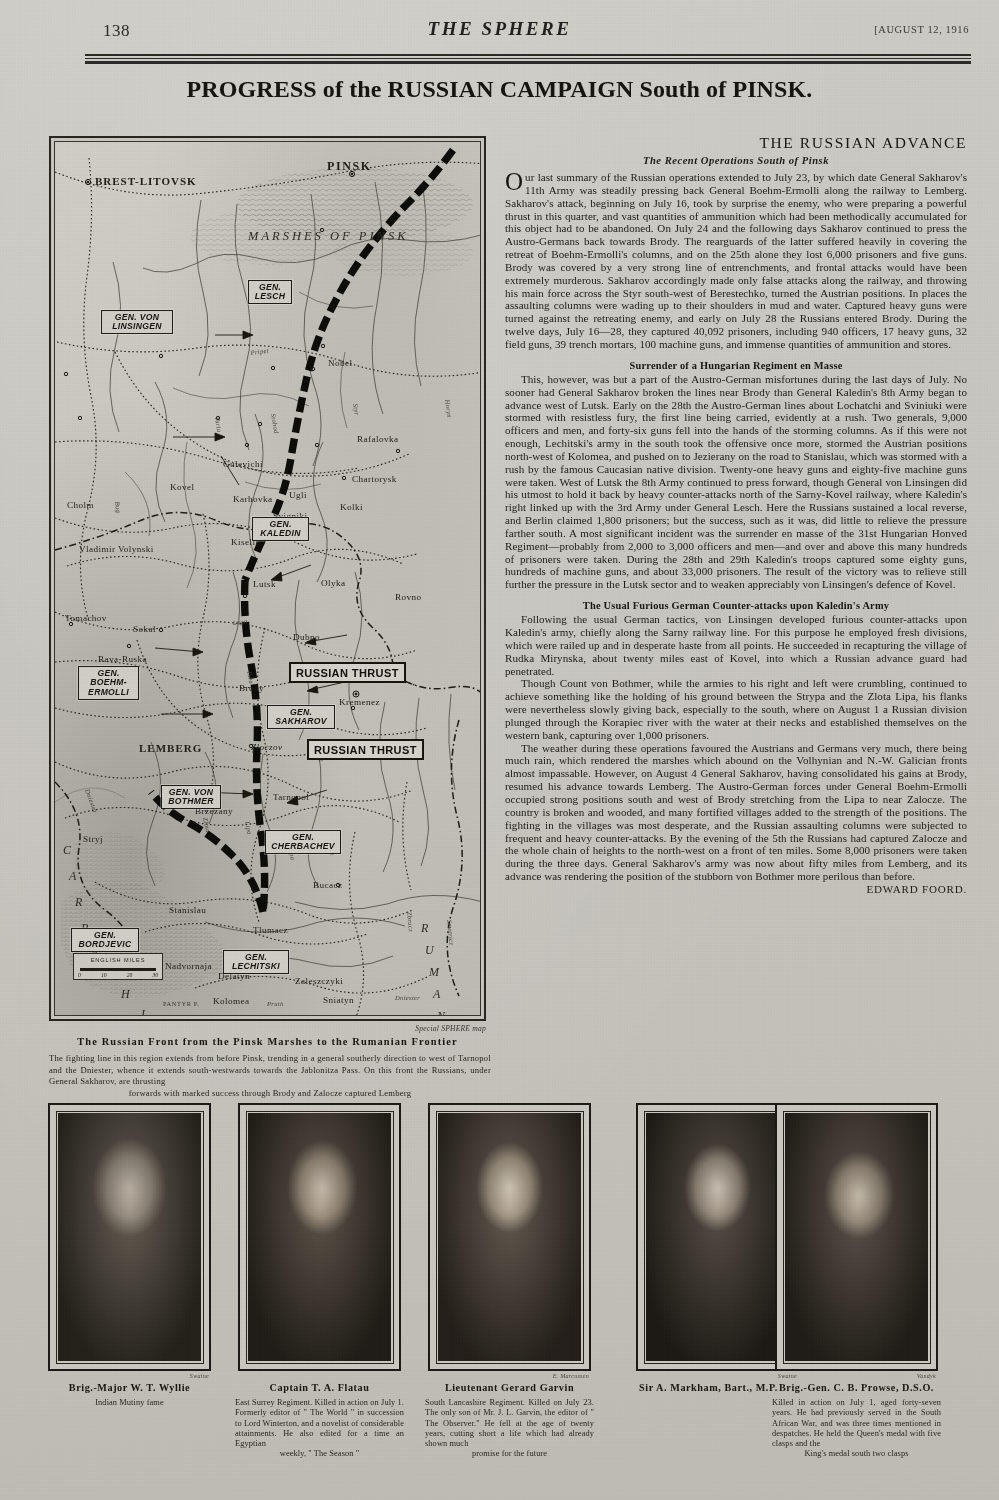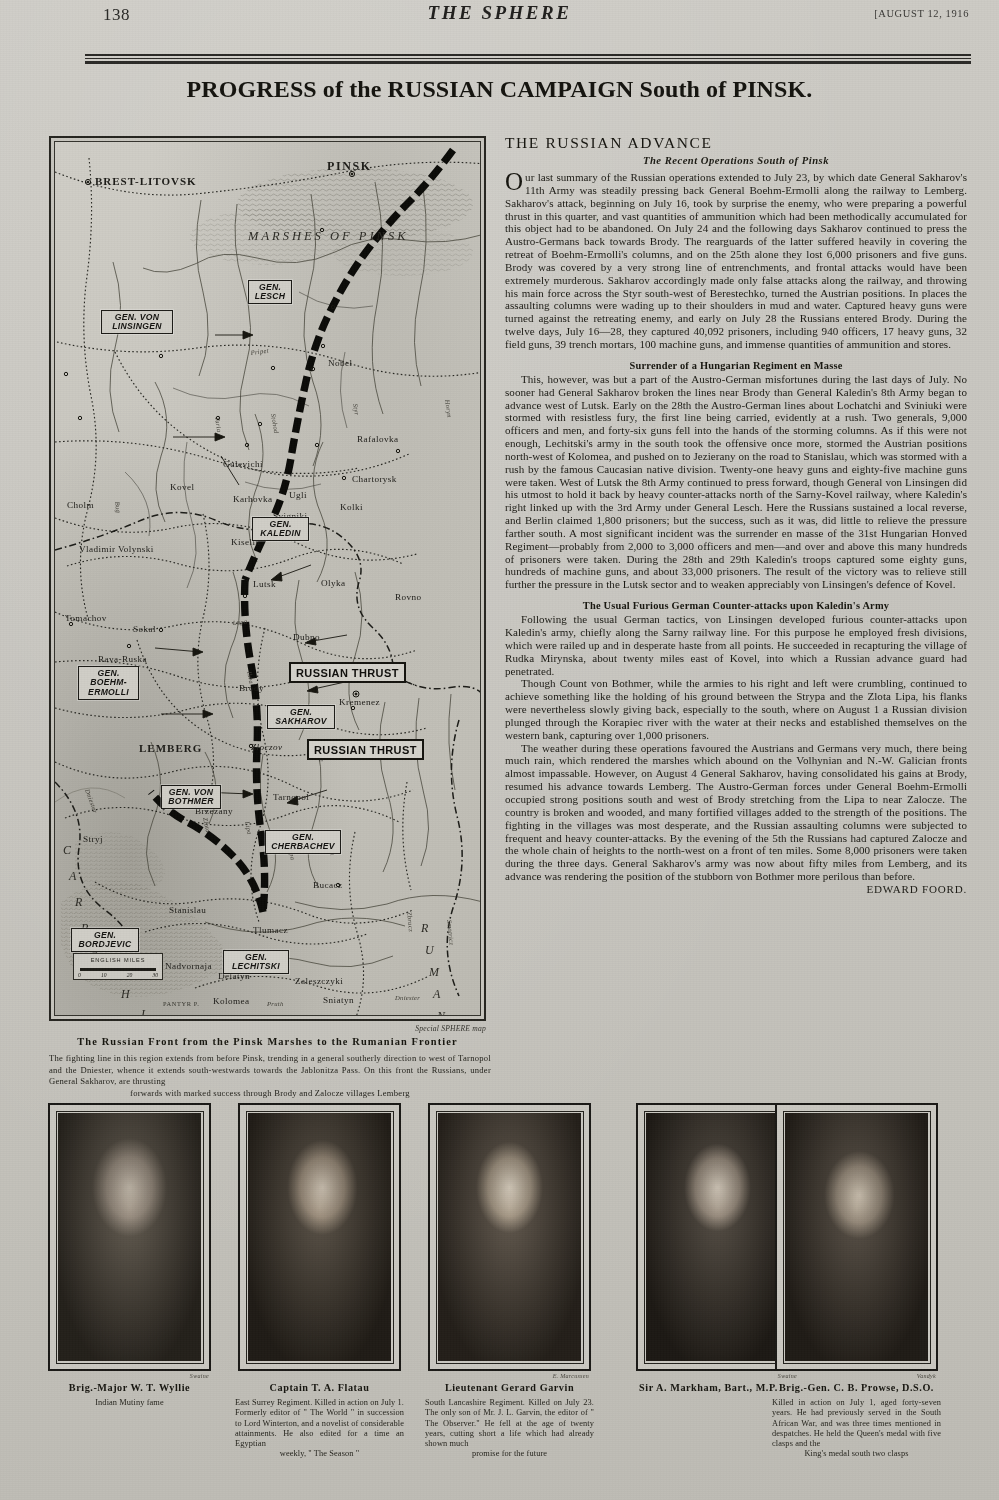--- a/index.html
+++ b/index.html
@@ -17,21 +17,21 @@
       radial-gradient(ellipse at 30% 20%, rgba(255,255,255,0.10), rgba(0,0,0,0) 60%),
       linear-gradient(175deg,#cdcbc5 0%, #c6c4be 40%, #c2c0b9 75%, #bdbbb4 100%);
   }
   .grain{position:absolute;inset:0;opacity:.20;pointer-events:none;
     background-image:
       repeating-linear-gradient(0deg, rgba(0,0,0,.05) 0 1px, rgba(255,255,255,.04) 1px 2px),
       repeating-linear-gradient(90deg, rgba(0,0,0,.035) 0 1px, rgba(255,255,255,.03) 1px 3px);
   }
 
   
-  .masthead{position:absolute;left:0;right:0;top:2px;height:30px;}
+  .masthead{position:absolute;left:0;right:0;top:18px;height:30px;}
   .folio{position:absolute;left:103px;top:3px;font-size:17px;letter-spacing:.5px;color:#2a2a27;}
   .sphere-title{position:absolute;left:0;right:0;top:0;text-align:center;
     font-style:italic;font-weight:700;font-size:19px;letter-spacing:2.5px;color:#201f1d;}
   .issue-date{position:absolute;right:30px;top:6px;font-size:10.5px;letter-spacing:.6px;
     font-variant:small-caps;color:#3a3936;}
 
   .rules{position:absolute;left:85px;right:28px;top:54px;height:10px;}
   .rules i{display:block;background:#2b2a27;}
   .rules i.a{height:2px;}
   .rules i.b{height:1px;margin-top:2px;}
@@ -82,21 +82,21 @@
     color:#34332d;letter-spacing:.2px;}
   .map-credit .sc{font-variant:small-caps;}
   .map-caption{position:absolute;left:49px;top:1036px;width:437px;text-align:center;
     font-weight:700;font-size:10.4px;letter-spacing:1.1px;color:#17160f;}
   .map-sub{position:absolute;left:49px;top:1053px;width:442px;font-size:8.6px;
     line-height:11.6px;letter-spacing:.25px;color:#23221c;text-align:justify;}
   .map-sub .last{display:block;text-align:center;}
 
   
   .col{position:absolute;left:505px;top:134px;width:462px;}
-  .col h2{margin:0;text-align:left;font-weight:400;font-size:15.5px;
+  .col h2{margin:0;text-align:right;font-weight:400;font-size:15.5px;
     letter-spacing:1.6px;color:#16150f;}
   .col h3{margin:3px 0 5px;text-align:center;font-style:italic;font-weight:700;
     font-size:10.6px;letter-spacing:.5px;color:#1c1b14;}
   .col h4{margin:9px 0 2px;text-align:center;font-weight:700;font-size:10.4px;
     letter-spacing:.2px;color:#17160f;}
   .col p{margin:0;text-align:justify;font-size:11.05px;line-height:12.85px;
     letter-spacing:.05px;color:#1b1a14;text-indent:16px;}
   .col p.first{text-indent:0;}
   .dropcap{float:left;font-size:25px;line-height:20px;padding:1px 2px 0 0;
     font-weight:400;color:#16150f;}
@@ -401,21 +401,21 @@
 
       </div>
     </div>
 
     <div class="map-credit"><span>Special </span><span class="sc">SPHERE</span><span> map</span></div>
   </div>
 
   <div class="map-caption">The  Russian  Front  from  the  Pinsk  Marshes  to  the  Rumanian  Frontier</div>
   <div class="map-sub">
     <span>The fighting line in this region extends from before Pinsk, trending in a general southerly direction to west of Tarnopol and the Dniester, whence it extends south-westwards towards the Jablonitza Pass. On this front the Russians, under General Sakharov, are thrusting</span>
-    <span class="last">forwards with marked success through Brody and Zalocze villages Lemberg</span>
+    <span class="last">forwards with marked success through Brody and Zalocze captured Lemberg</span>
   </div>
 
   <div class="col">
     <h2>THE  RUSSIAN  ADVANCE</h2>
     <h3>The Recent Operations South of Pinsk</h3>
 
     <p class="first"><span class="dropcap">O</span><span>ur last summary of the Russian operations extended to July 23, by which date General Sakharov's 11th Army was steadily pressing back General Boehm-Ermolli along the railway to Lemberg. Sakharov's attack, beginning on July 16, took by surprise the enemy, who were preparing a powerful thrust in this quarter, and vast quantities of ammunition which had been methodically accumulated for this object had to be abandoned. On July 24 and the following days Sakharov continued to press the Austro-Germans back towards Brody. The rearguards of the latter suffered heavily in covering the retreat of Boehm-Ermolli's columns, and on the 25th alone they lost 6,000 prisoners and five guns. Brody was covered by a very strong line of entrenchments, and frontal attacks would have been extremely murderous. Sakharov accordingly made only false attacks along the railway, and throwing his main force across the Styr south-west of Berestechko, turned the Austrian positions. In places the assaulting columns were wading up to their shoulders in mud and water. Captured heavy guns were turned against the retreating enemy, and early on July 28 the Russians entered Brody. During the twelve days, July 16—28, they captured 40,092 prisoners, including 940 officers, 17 heavy guns, 32 field guns, 39 trench mortars, 100 machine guns, and immense quantities of ammunition and stores.</span></p>
 
     <h4>Surrender of a Hungarian Regiment en Masse</h4>
     <p>This, however, was but a part of the Austro-German misfortunes during the last days of July. No sooner had General Sakharov broken the lines near Brody than General Kaledin's 8th Army began to advance west of Lutsk. Early on the 28th the Austro-German lines about Lochatchi and Sviniuki were stormed with resistless fury, the first line being carried, evidently at a rush. Two generals, 9,000 officers and men, and forty-six guns fell into the hands of the storming columns. As if this were not enough, Lechitski's army in the south took the offensive once more, stormed the Austrian positions north-west of Kolomea, and pushed on to Jezierany on the road to Stanislau, which was stormed with a rush by the famous Caucasian native division. Twenty-one heavy guns and eighty-five machine guns were taken. West of Lutsk the 8th Army continued to press forward, though General von Linsingen did his utmost to hold it back by heavy counter-attacks north of the Sarny-Kovel railway, where Kaledin's right linked up with the 3rd Army under General Lesch. Here the Russians sustained a local reverse, and Berlin claimed 1,800 prisoners; but the success, such as it was, did little to relieve the pressure farther south. A most significant incident was the surrender en masse of the 31st Hungarian Honved Regiment—probably from 2,000 to 3,000 officers and men—and over and above this many hundreds of prisoners were taken. During the 28th and 29th Kaledin's troops captured some eighty guns, hundreds of machine guns, and about 33,000 prisoners. The result of the victory was to relieve still further the pressure in the Lutsk sector and to weaken appreciably von Linsingen's defence of Kovel.</p>

